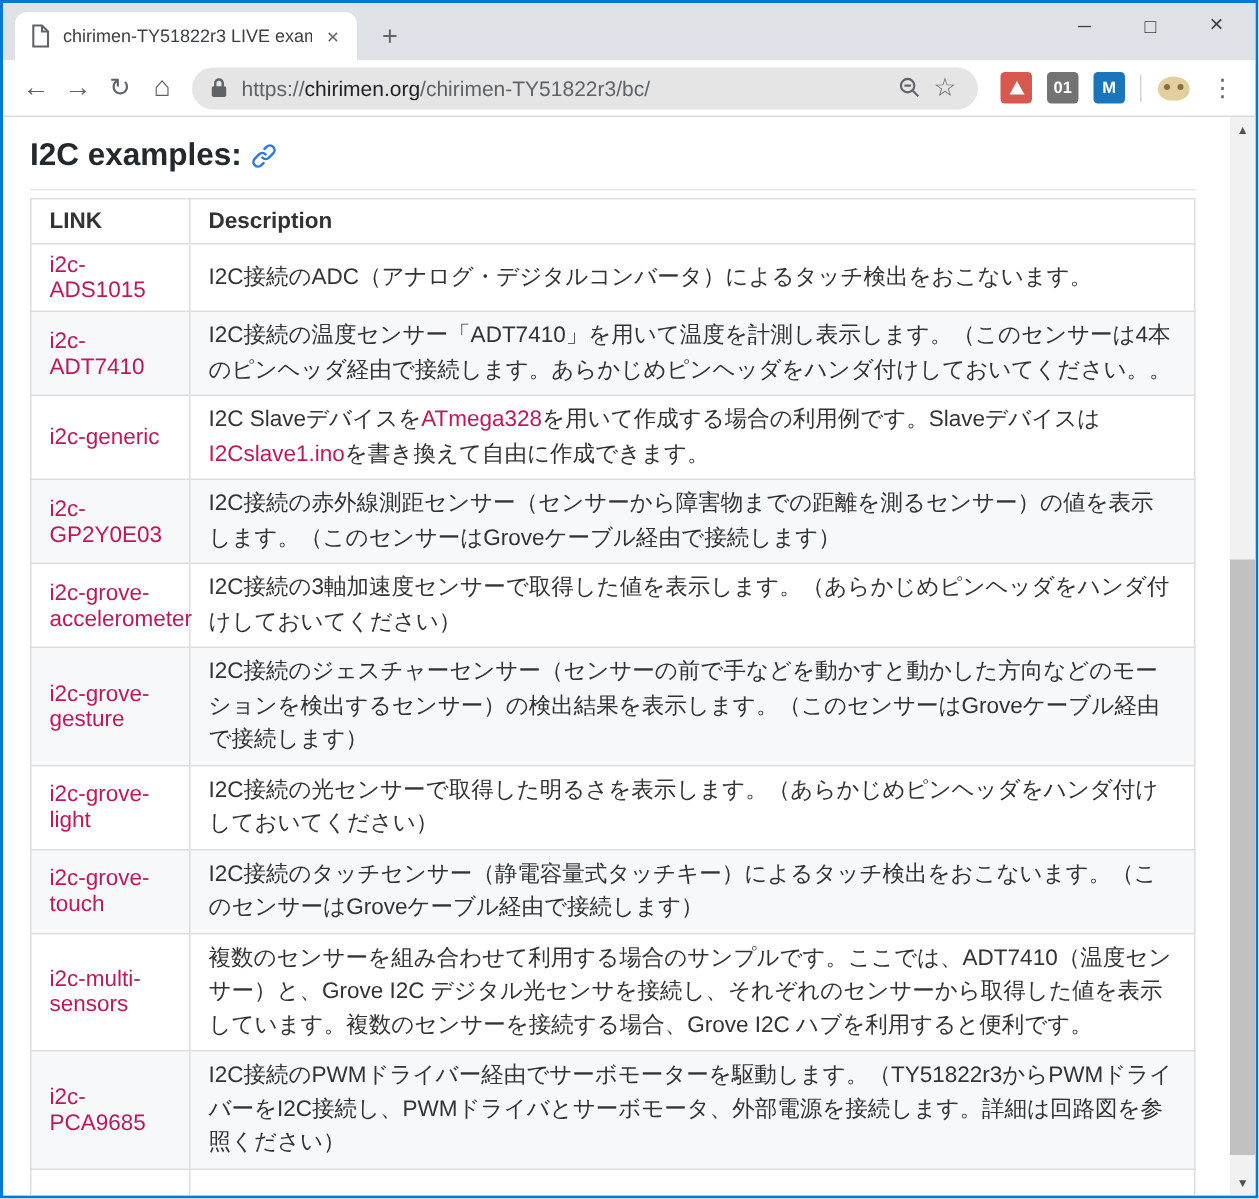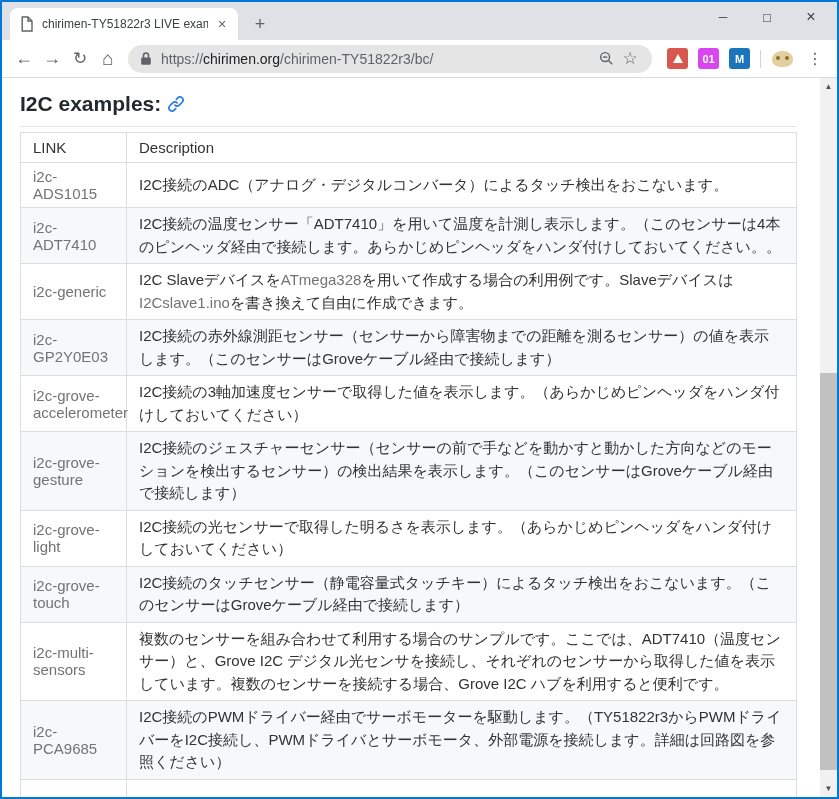--- a/index.html
+++ b/index.html
@@ -95,26 +95,26 @@
   .content { flex: 1; position: relative; background: #fff; overflow: hidden; }
   .page { position: absolute; left: 0; top: 0; right: 17px; bottom: 0; padding: 12px 23px 0 18px; }
   h1.page-heading {
     font-size: 21px; font-weight: 600; color: #24292e;
     display: flex; align-items: center; gap: 6px; margin: 2px 0 0 0;
   }
   .page hr { border: none; border-top: 1px solid #e4e6e8; margin: 10px 0 5px 0; }
 
   table.examples { border-collapse: collapse; width: 777px; font-size: 15px; color: #333; table-layout: fixed; }
   .examples th, .examples td { border: 1px solid #ddd; padding: 5px 12px; text-align: left; vertical-align: middle; }
-  .examples th { font-weight: 400; height: 30px; }
+  .examples th { font-weight: 700; height: 30px; }
   .examples td:empty::after { content: "\00a0"; }
   .examples col.c-link { width: 106px; }
   .examples tbody tr:nth-child(even) { background: #f6f8fa; }
   .examples td.col-desc { line-height: 1.5; }
-  .examples a { color: #737373; text-decoration: none; }
+  .examples a { color: #be185d; text-decoration: none; }
 
   
   .scrollbar {
     position: absolute; top: 0; right: 0; width: 17px; bottom: 0;
     background: #f1f1f1;
   }
   .sb-arrow {
     position: absolute; left: 0; width: 17px; height: 17px;
     color: #505050; font-size: 8px; text-align: center; line-height: 17px;
   }
@@ -165,21 +165,21 @@
             <line x1="7" y1="10" x2="13" y2="10" stroke="#5f6368" stroke-width="2"></line>
             <line x1="14.8" y1="14.8" x2="20" y2="20" stroke="#5f6368" stroke-width="2"></line>
           </svg>
       </span>
       <span class="omni-icon">☆</span>
     </div>
 
     <span class="ext-badge" style="background: rgb(214, 88, 78);">
         <span class="pdf-tri"></span>
       </span>
-    <span class="ext-badge" style="background: #d946ef;">01</span>
+    <span class="ext-badge" style="background: #737373;">01</span>
     <span class="ext-badge" style="background: rgb(27, 117, 187);">M</span>
     <span class="tb-divider"></span>
     <span class="hamster">
         <i class="l"></i>
         <i class="r"></i>
       </span>
     <span class="menu-dots">⋮</span>
   </div>
 
   <div class="content">

